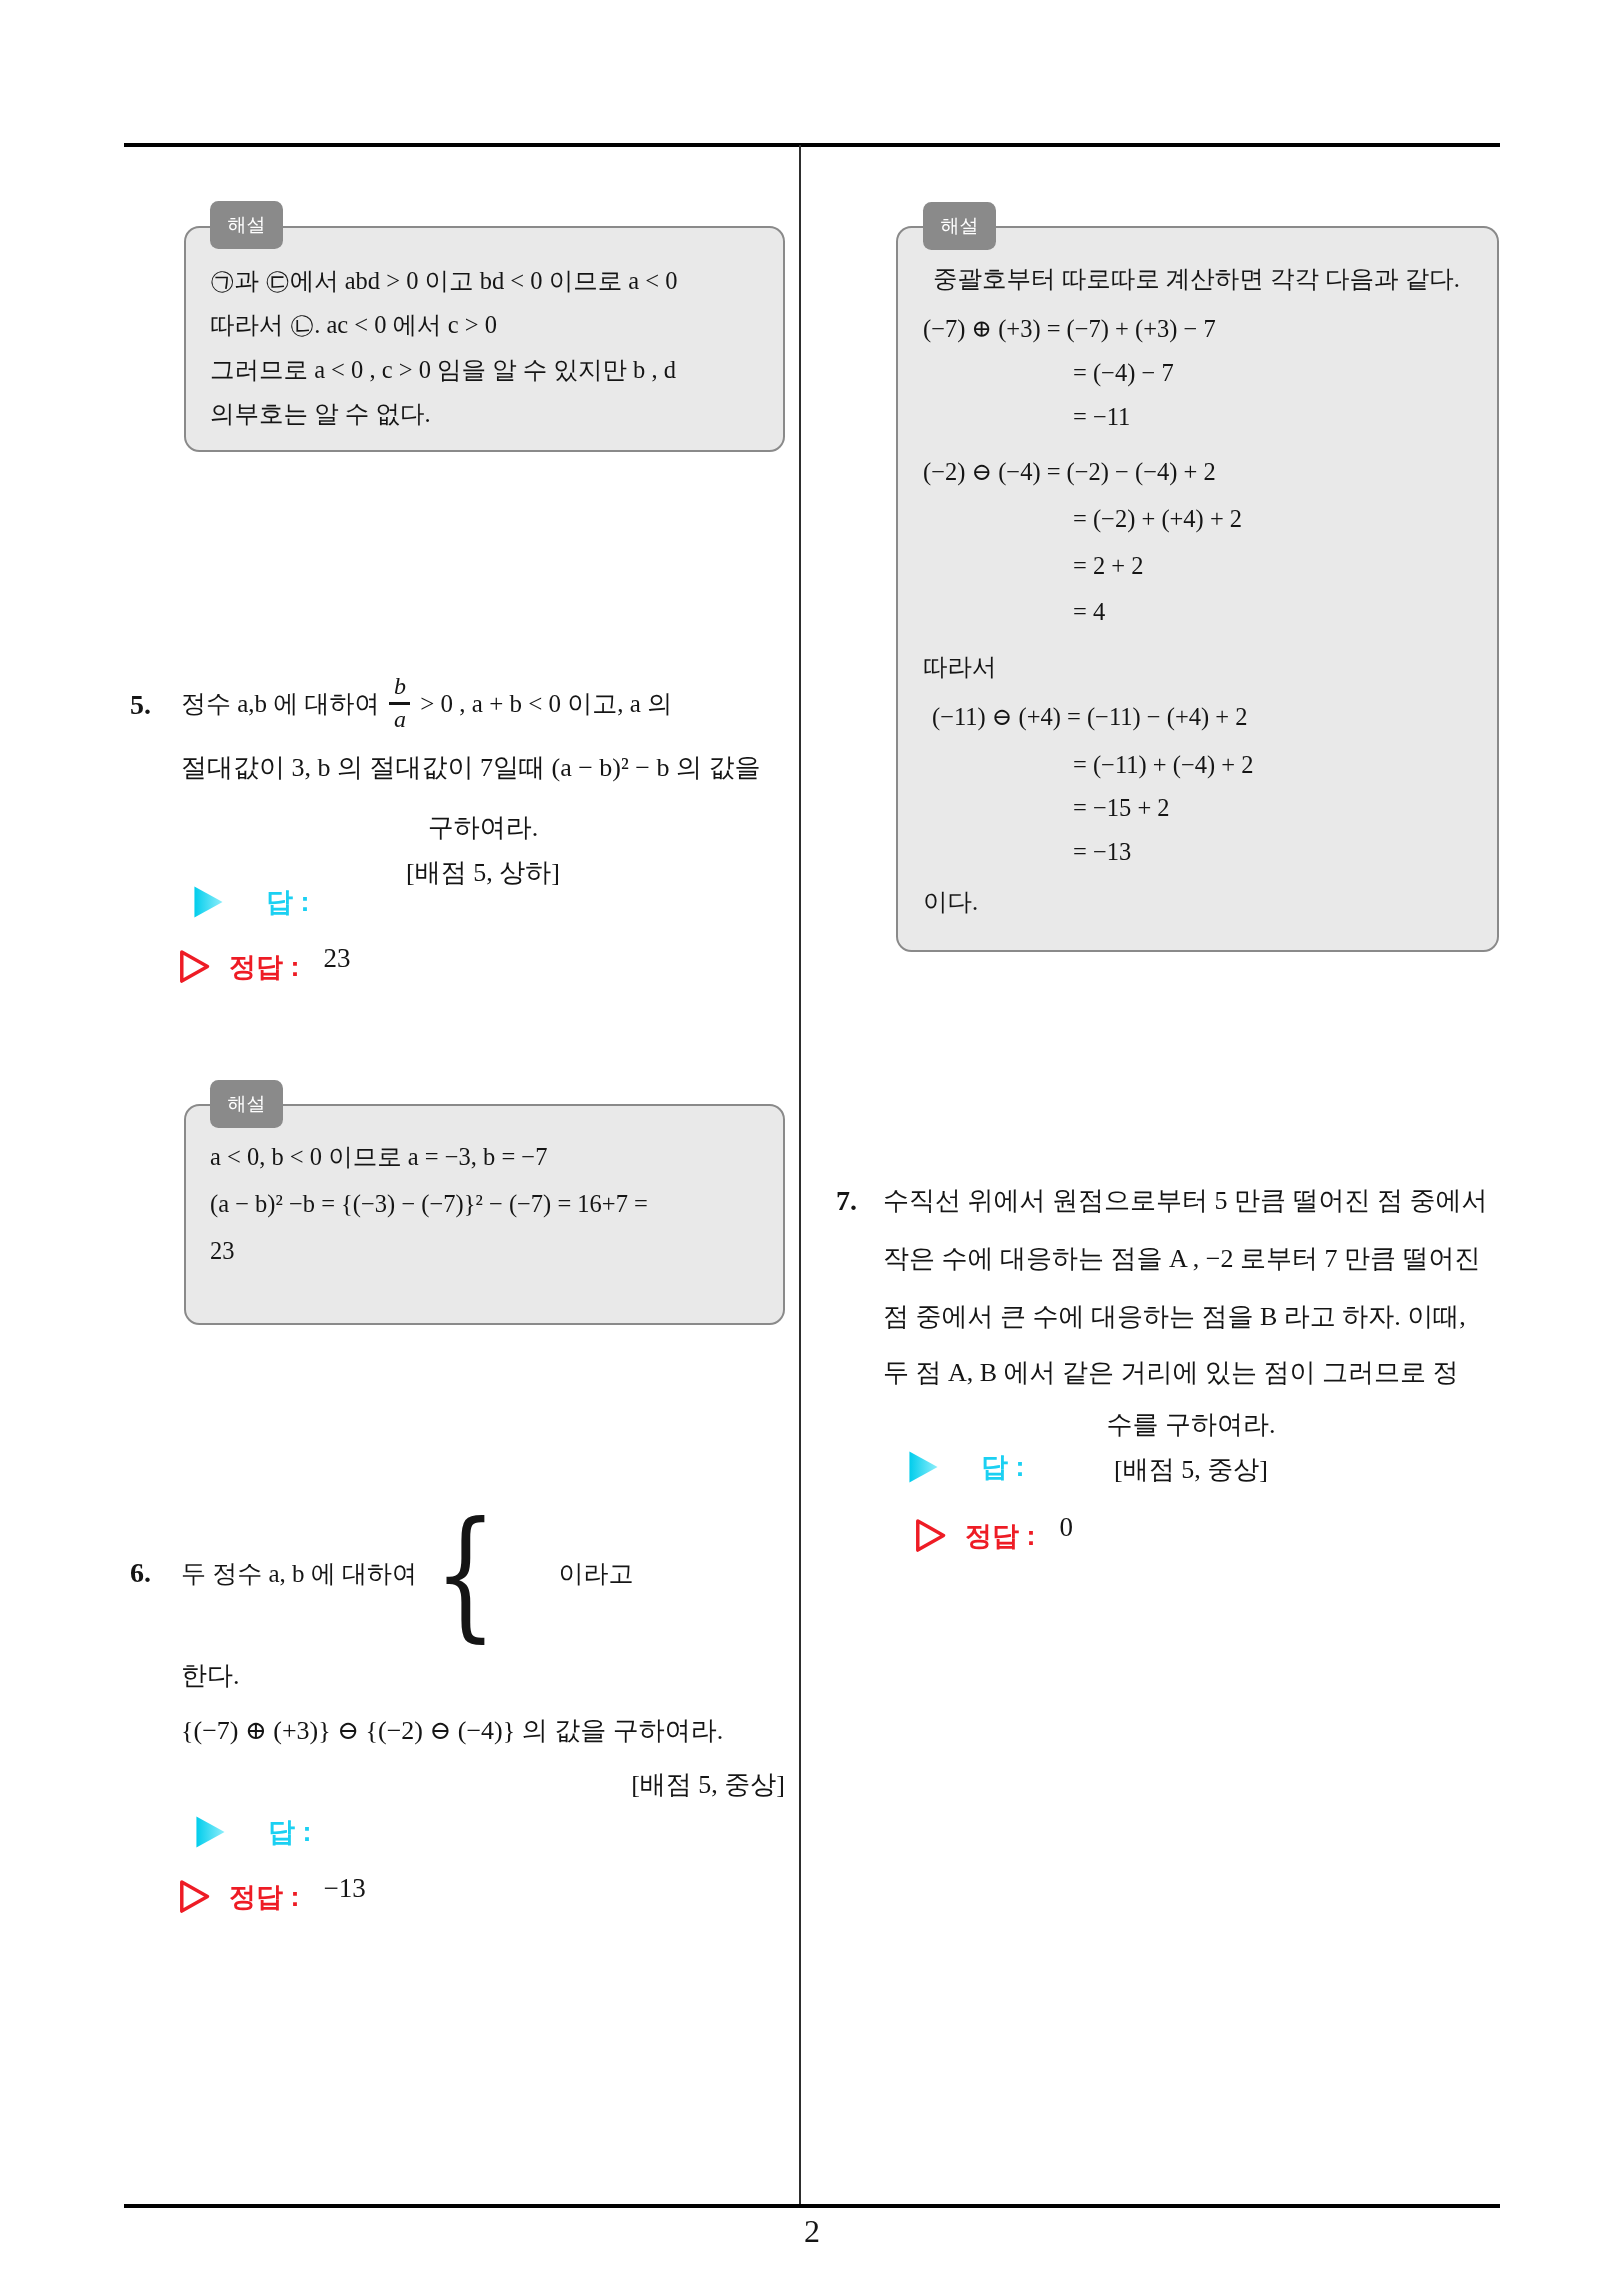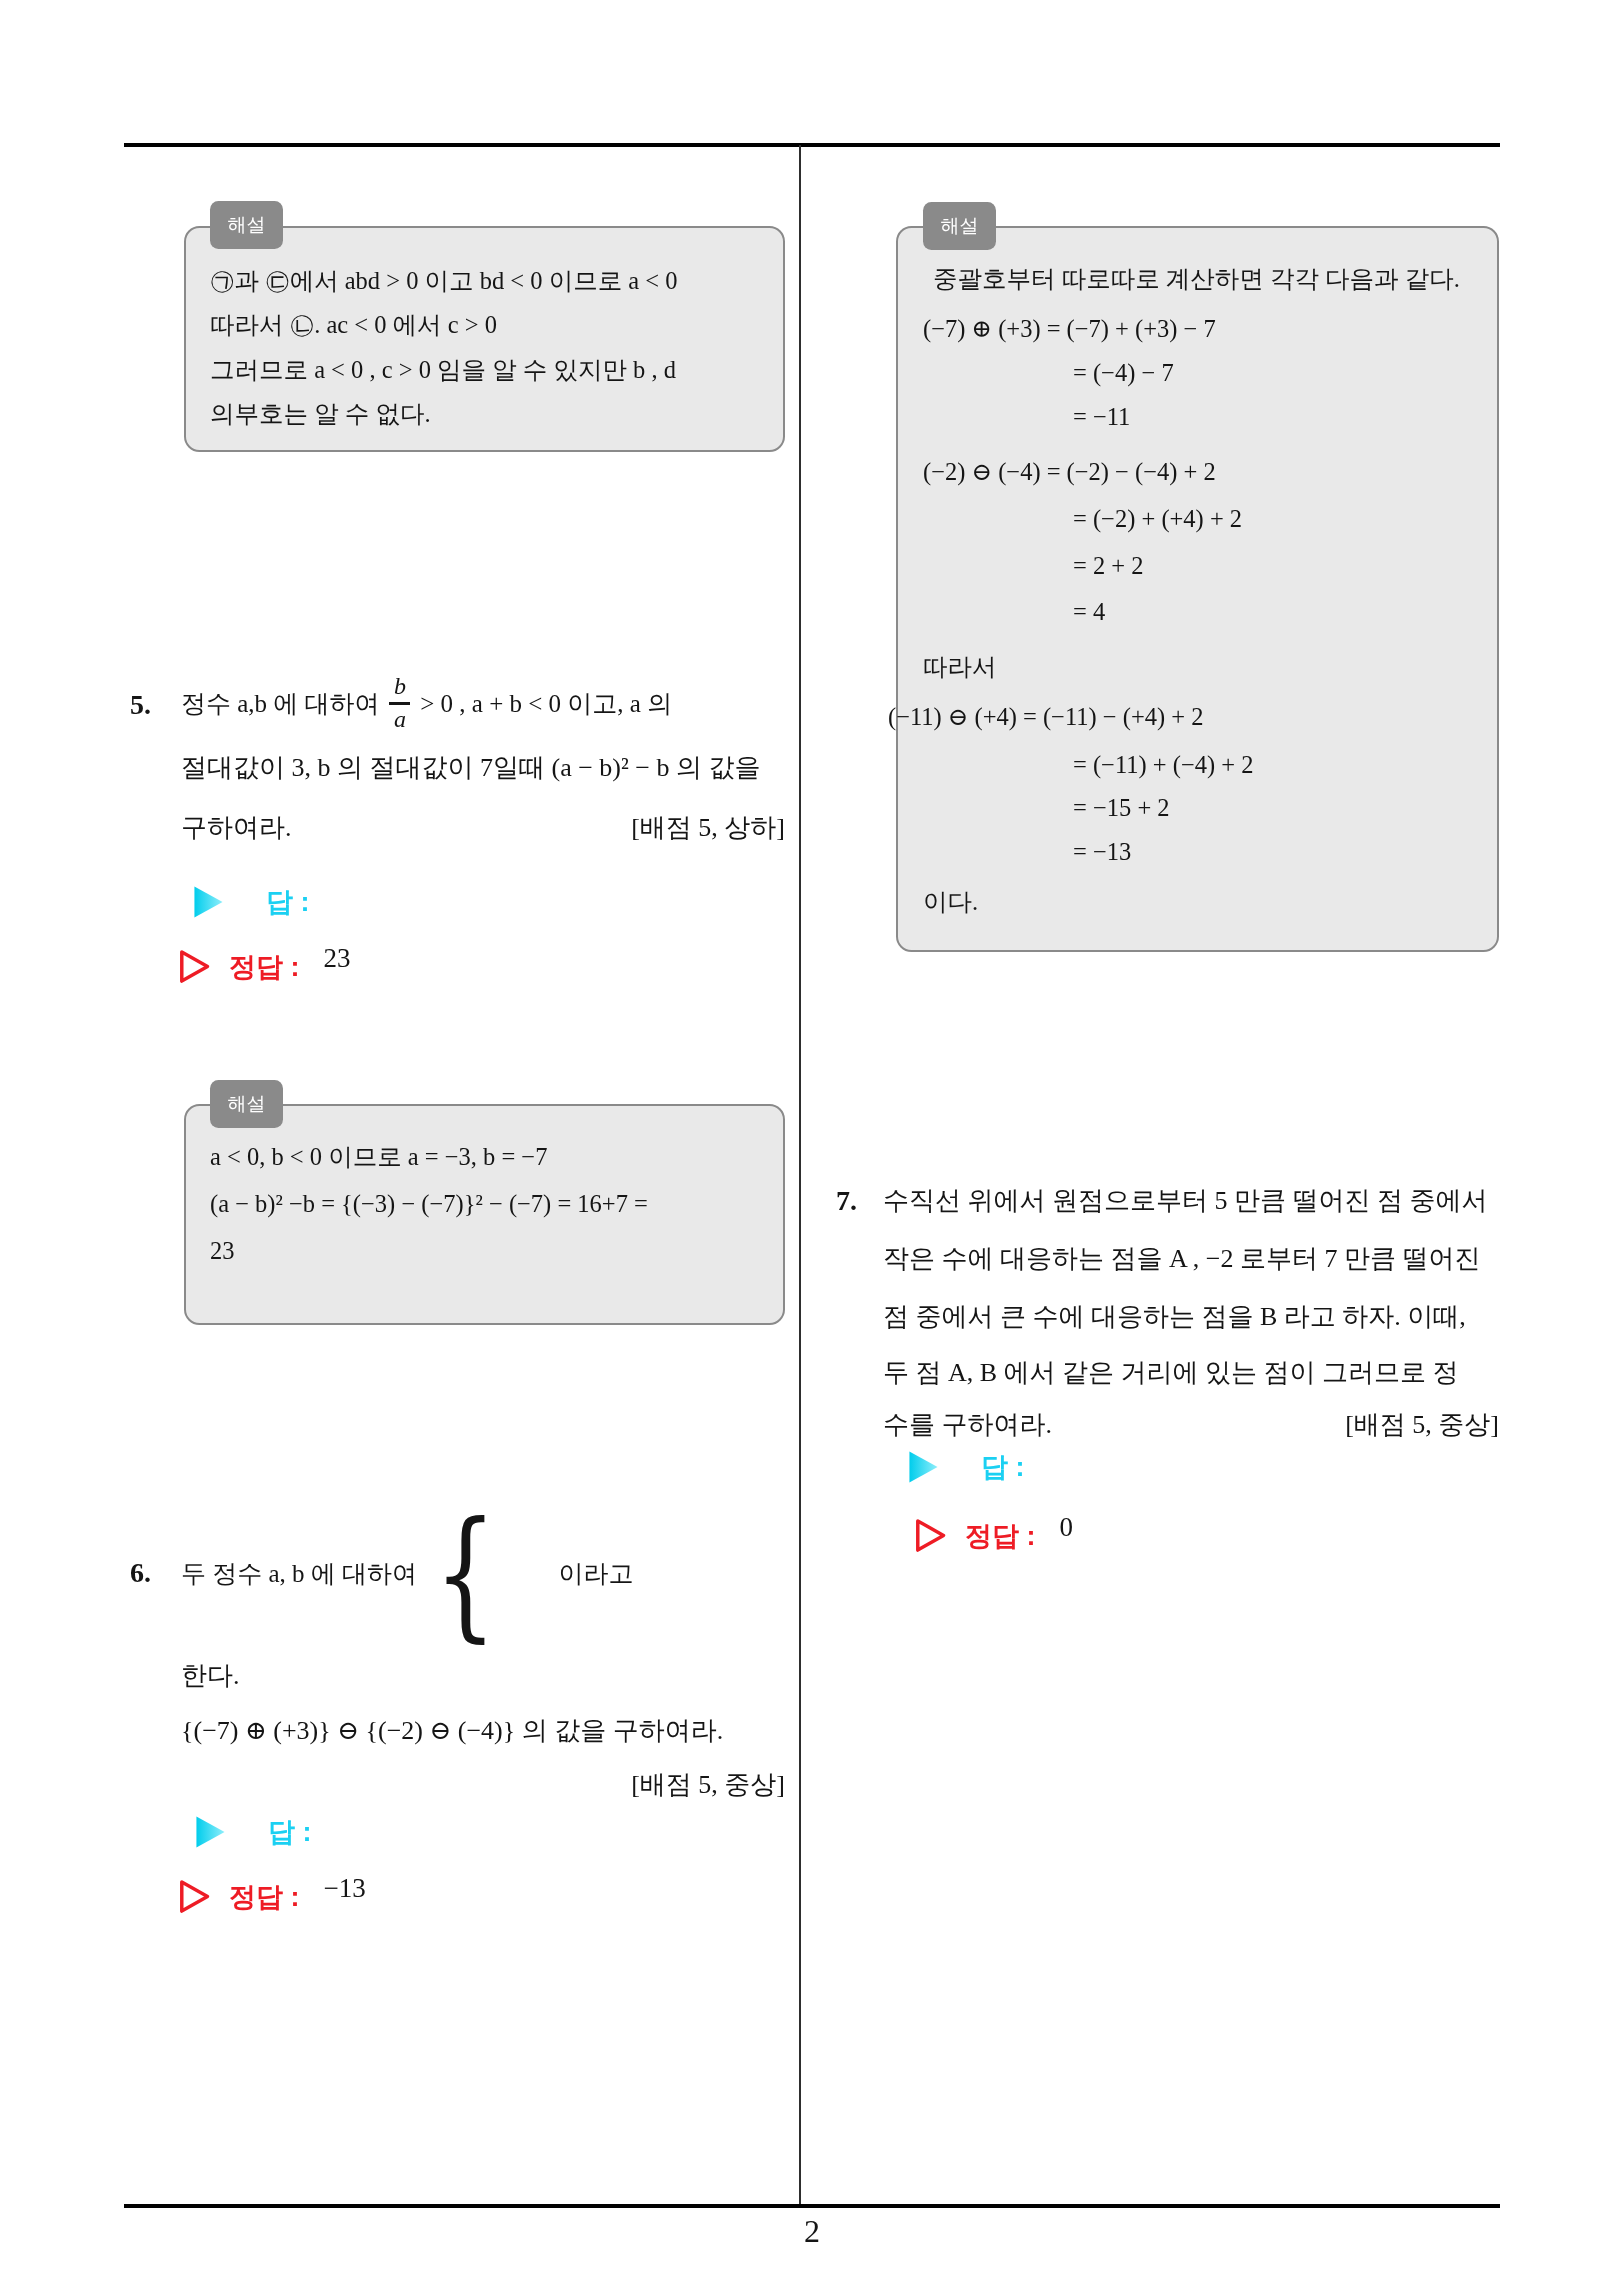--- a/index.html
+++ b/index.html
@@ -20,21 +20,21 @@
     position:absolute;background:#8a8a8a;color:#ffffff;border-radius:8.4px;
     width:73px;height:48px;line-height:48px;text-align:center;font-size:19px;
     font-family:"Liberation Serif","DejaVu Serif",serif;z-index:3;
   }
   .ln{
     position:absolute;height:45px;line-height:45px;font-size:26px;white-space:nowrap;
   }
   .sol-ln{font-size:24.5px;}
   .num{font-weight:bold;font-size:28px;}
   .score{text-align:right;}
-  .row-split{display:flex;justify-content:space-between;align-items:center;}
+  .row-split{display:flex;justify-content:space-between;align-items:center;flex-direction:column;}
   
   .frac-line{
     position:absolute;display:flex;align-items:center;white-space:nowrap;
     font-size:25px;
   }
   .frac{
     display:inline-flex;flex-direction:column;align-items:center;
     margin:0 9.8px;font-size:24px;line-height:1.05;font-style:italic;
   }
   .frac-bar{width:21px;height:2.1px;background:#151515;margin:2.8px 0;}
@@ -155,21 +155,21 @@
 <div class="sol-box" style="left:896px;top:226px;width:603px;height:726px;"></div>
 <div class="ln sol-ln" style="left:889px;top:256px;margin-left:44px;">중괄호부터 따로따로 계산하면 각각 다음과 같다.</div>
 <div class="ln sol-ln" style="left:923px;top:306px;">(−7) ⊕ (+3) = (−7) + (+3) − 7</div>
 <div class="ln sol-ln" style="left:1073px;top:350px;">= (−4) − 7</div>
 <div class="ln sol-ln" style="left:1073px;top:394px;">= −11</div>
 <div class="ln sol-ln" style="left:923px;top:449px;">(−2) ⊖ (−4) = (−2) − (−4) + 2</div>
 <div class="ln sol-ln" style="left:1073px;top:496px;">= (−2) + (+4) + 2</div>
 <div class="ln sol-ln" style="left:1073px;top:543px;">= 2 + 2</div>
 <div class="ln sol-ln" style="left:1073px;top:589px;">= 4</div>
 <div class="ln sol-ln" style="left:923px;top:644px;">따라서</div>
-<div class="ln sol-ln" style="left:888px;top:694px;">(−11) ⊖ (+4) = (−11) − (+4) + 2</div>
+<div class="ln sol-ln" style="left:932px;top:694px;">(−11) ⊖ (+4) = (−11) − (+4) + 2</div>
 <div class="ln sol-ln" style="left:1073px;top:742px;">= (−11) + (−4) + 2</div>
 <div class="ln sol-ln" style="left:1073px;top:785px;">= −15 + 2</div>
 <div class="ln sol-ln" style="left:1073px;top:829px;">= −13</div>
 <div class="ln sol-ln" style="left:923px;top:879px;">이다.</div>
 
 <div class="ln num" style="left:836px;top:1178px;">7.</div>
 <div class="ln" style="left:883px;top:1178px;">수직선 위에서 원점으로부터 5 만큼 떨어진 점 중에서</div>
 <div class="ln" style="left:883px;top:1236px;">작은 수에 대응하는 점을 A , −2 로부터 7 만큼 떨어진</div>
 <div class="ln" style="left:883px;top:1294px;">점 중에서 큰 수에 대응하는 점을 B 라고 하자. 이때,</div>
 <div class="ln" style="left:883px;top:1350px;">두 점 A, B 에서 같은 거리에 있는 점이 그러므로 정</div>

